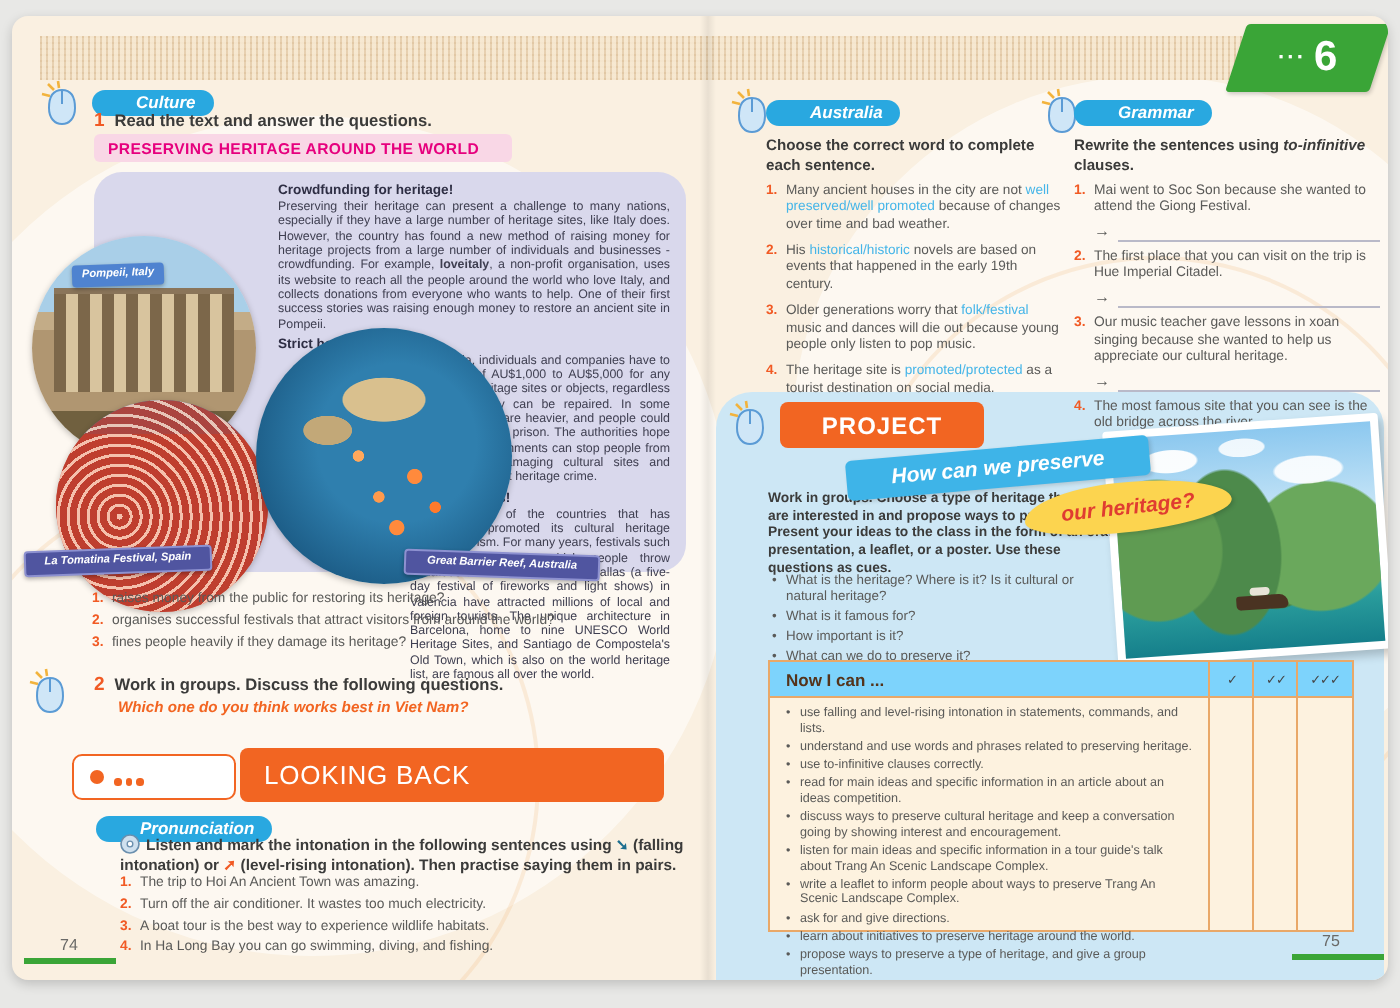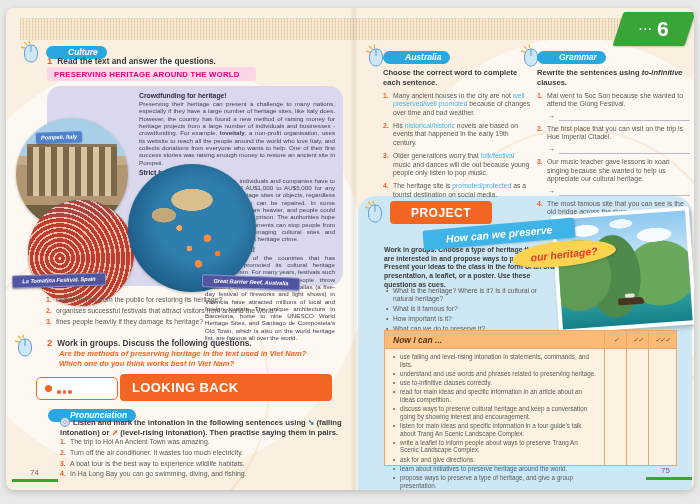--- a/index.html
+++ b/index.html
@@ -34,21 +34,21 @@
   .lbl-violet{background:#5055a0;border:1px solid #8d91d0;}
   .wc{position:absolute;left:40px;top:288px;width:290px;z-index:2;}
   .wc h5{margin:0 0 3px 0;font-size:7.8px;color:#3b3b3a;}
   .n-item{display:flex;gap:3px;font-size:6.9px;color:#5a5a58;line-height:1.2;margin-bottom:2.5px;}
   .n-item .n{color:#f15a24;font-weight:bold;min-width:7px;}
   .disc-q{position:absolute;left:53px;top:341px;width:280px;color:#f26522;font-weight:bold;font-style:italic;font-size:7.6px;line-height:1.35;z-index:2;}
   .lb-dots{position:absolute;left:30px;top:369px;width:82px;height:23px;background:#fff;border:1.5px solid #f26522;border-radius:5px;display:flex;align-items:center;gap:5px;padding-left:8px;box-sizing:border-box;z-index:2;}
   .lb-dots .big{width:7px;height:7px;border-radius:50%;background:#f26522;}
   .lb-dots .sm{width:3.5px;height:3.5px;border-radius:50%;background:#f26522;display:inline-block;margin-right:2px;}
   .lb-banner{position:absolute;left:114px;top:366px;width:212px;height:27px;background:#f26522;border-radius:4px;display:flex;align-items:center;padding-left:12px;box-sizing:border-box;z-index:2;}
-  .lb-banner span{color:#fff;font-weight:bold;font-size:13px;letter-spacing:.4px;}
+  .lb-banner span{color:#fff;font-weight:normal;font-size:13px;letter-spacing:.4px;}
   .pron-pill{position:absolute;left:42px;top:396px;z-index:2;}
   .pron-instr{position:absolute;left:54px;top:409px;width:292px;font-size:7.7px;font-weight:bold;color:#3b3b3a;line-height:1.3;z-index:2;}
   .pron-instr .fall{color:#1d6e8f;font-weight:bold;}
   .pron-instr .rise{color:#f15a24;font-weight:bold;}
   .pron-list{position:absolute;left:54px;top:430px;width:290px;z-index:2;}
   .pg-num{position:absolute;font-size:8px;color:#6a6a68;z-index:2;}
   .pg-bar{position:absolute;height:2.5px;background:#3aa537;z-index:2;}
   
   .voc-col{position:absolute;left:377px;top:38px;width:148px;z-index:2;}
   .gra-col{position:absolute;left:531px;top:38px;width:153px;z-index:2;}
@@ -77,21 +77,21 @@
     radial-gradient(ellipse 30px 12px at 75% 20%,rgba(255,255,255,.9) 55%,transparent 60%),
     radial-gradient(ellipse 20px 8px at 50% 8%,rgba(255,255,255,.85) 55%,transparent 60%),
     radial-gradient(ellipse 55px 60px at 15% 52%,#5f9b52 58%,transparent 60%),
     radial-gradient(ellipse 45px 70px at 42% 55%,#4d8a4b 58%,transparent 60%),
     radial-gradient(ellipse 60px 55px at 78% 55%,#6aa85c 58%,transparent 60%),
     radial-gradient(ellipse 35px 45px at 60% 58%,#3f7d44 58%,transparent 60%),
     linear-gradient(180deg,#8cc8ef 0%,#cfe9f8 45%,#5fc3b4 55%,#2a9d9c 78%,#157f8b 100%);}
   .boat{position:absolute;left:44%;bottom:18%;width:26px;height:7px;background:#4a3322;border-radius:2px 6px 3px 3px;}
   .boat::before{content:"";position:absolute;left:7px;top:-4px;width:10px;height:4px;background:#e8e4d8;border-radius:2px;}
   .nic{position:absolute;left:378px;top:322px;width:293px;height:136px;border:1px solid #e9a868;background:#fdf2df;box-sizing:border-box;z-index:2;}
-  .nic-head{height:17px;background:#fdba74;border-bottom:1px solid #e9a868;display:flex;align-items:center;font-style:italic;}
+  .nic-head{height:17px;background:#7dd3fc;border-bottom:1px solid #e9a868;display:flex;align-items:center;}
   .nic-title{flex:1;padding-left:8px;font-weight:bold;font-size:8.5px;color:#54331a;}
   .nic-check{width:22px;text-align:center;font-size:6.5px;color:#444;letter-spacing:-.5px;}
   .nic-check.c3{width:27px;}
   .nic-body{padding:4px 78px 3px 8px;}
   .nic-item{font-size:6.3px;color:#5a5a58;line-height:1.22;margin-bottom:1.5px;padding-left:7px;position:relative;}
   .nic-item::before{content:"•";position:absolute;left:0;color:#5a5a58;}
   .nic-vline{position:absolute;top:0;bottom:0;width:1px;background:#e9a868;}
   
   .pompeii-art{width:100%;height:100%;background:linear-gradient(180deg,#a9cfe8 0 34%,#c3ac87 34% 42%,#b09671 42% 78%,#70603f 78% 100%);position:relative;}
   .pompeii-cols{position:absolute;left:10%;right:10%;top:26%;height:44%;background:repeating-linear-gradient(90deg,#7c674a 0 6px,#d8c49e 6px 12px);box-shadow:0 -3px 0 #8a755a;}
@@ -189,21 +189,20 @@
   <svg class="mouse-icon" style="left:8px;top:326px;z-index:2;" viewBox="0 0 20 24">
     <path d="M4 2 L7 5 M9 0.5 L9.5 4 M1 7 L5 8" stroke="#f2b33d" stroke-width="1.3" fill="none"></path>
     <path d="M11 5 C5.5 5 4.5 10 4.5 14 c0 5 2.8 8 6.5 8 s6.5-3 6.5-8 c0-4-1-9-6.5-9z" fill="#cfe6f7" stroke="#5b9bd5" stroke-width="1"></path>
     <line x1="11" y1="5" x2="11" y2="12" stroke="#5b9bd5" stroke-width="1"></line>
   </svg>
   <div class="act-line" style="left:41px;top:329px;z-index:2;">
     <span class="act-num">2</span>
     <span class="act-text">Work in groups. Discuss the following questions.</span>
   </div>
   <div class="disc-q">
-    <div>Are the methods of preserving heritage in the text used in Viet Nam?</div>
     <div>Which one do you think works best in Viet Nam?</div>
   </div>
 
   <div class="lb-dots">
     <span class="big"></span>
         <span><span class="sm"></span><span class="sm"></span><span class="sm"></span></span>
   </div>
   <div class="lb-banner">
     <span>LOOKING BACK</span>
   </div>

